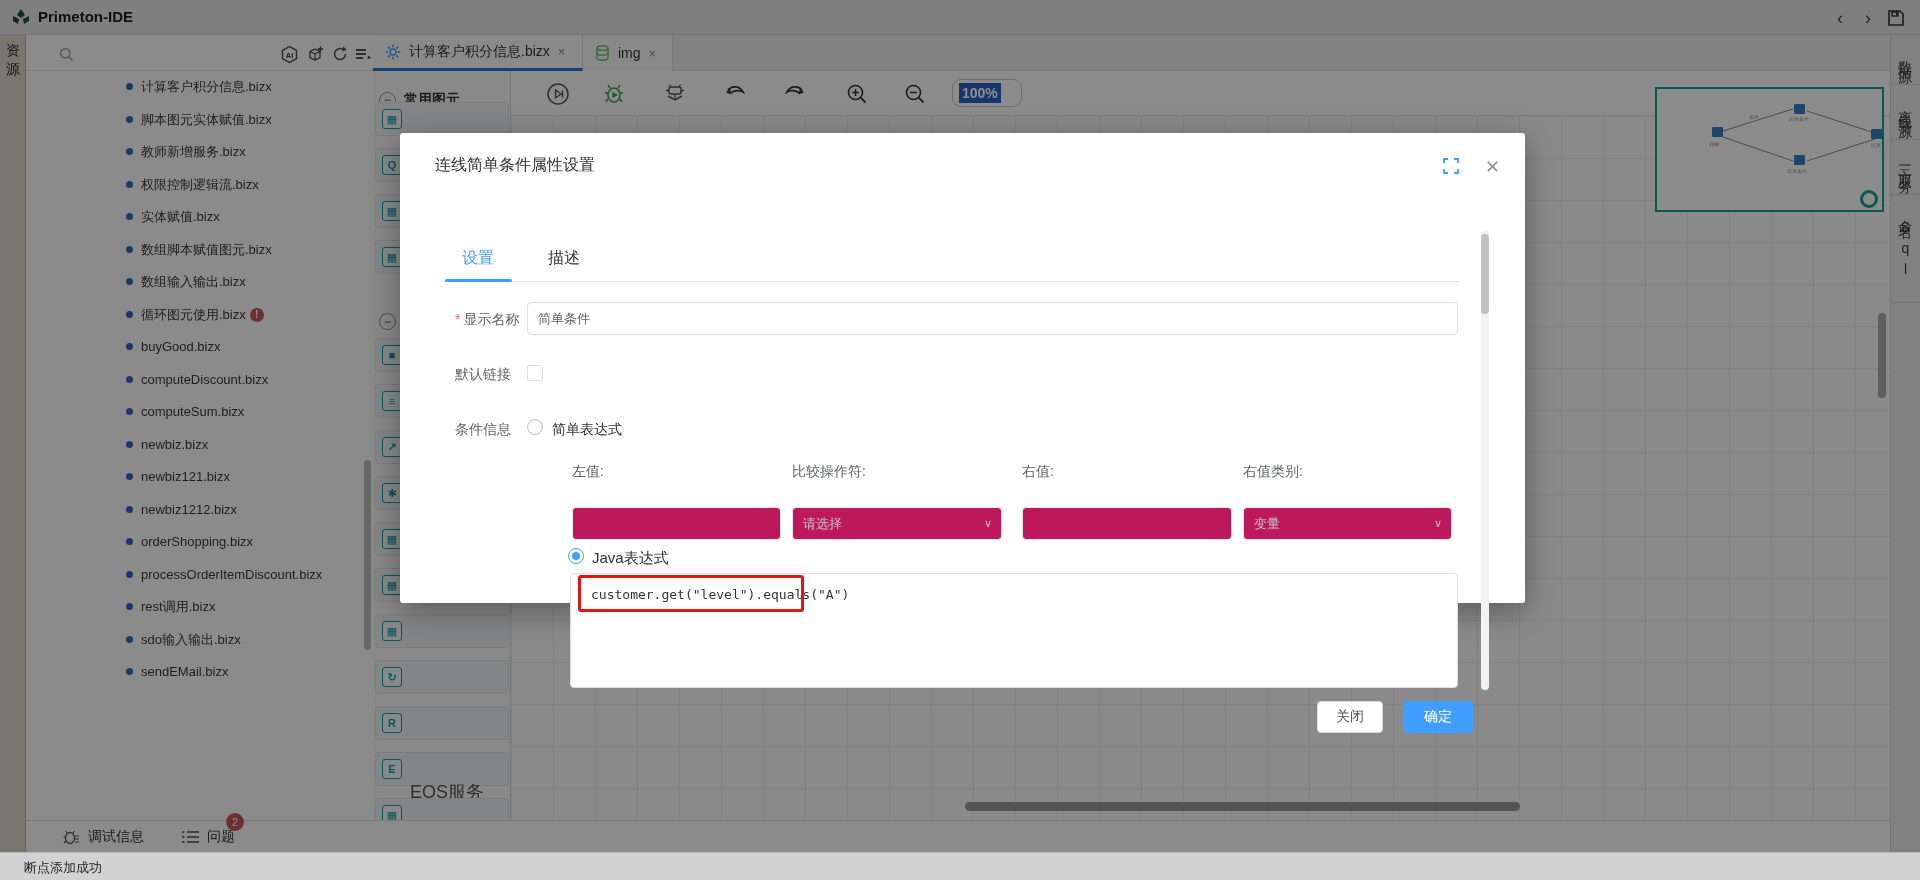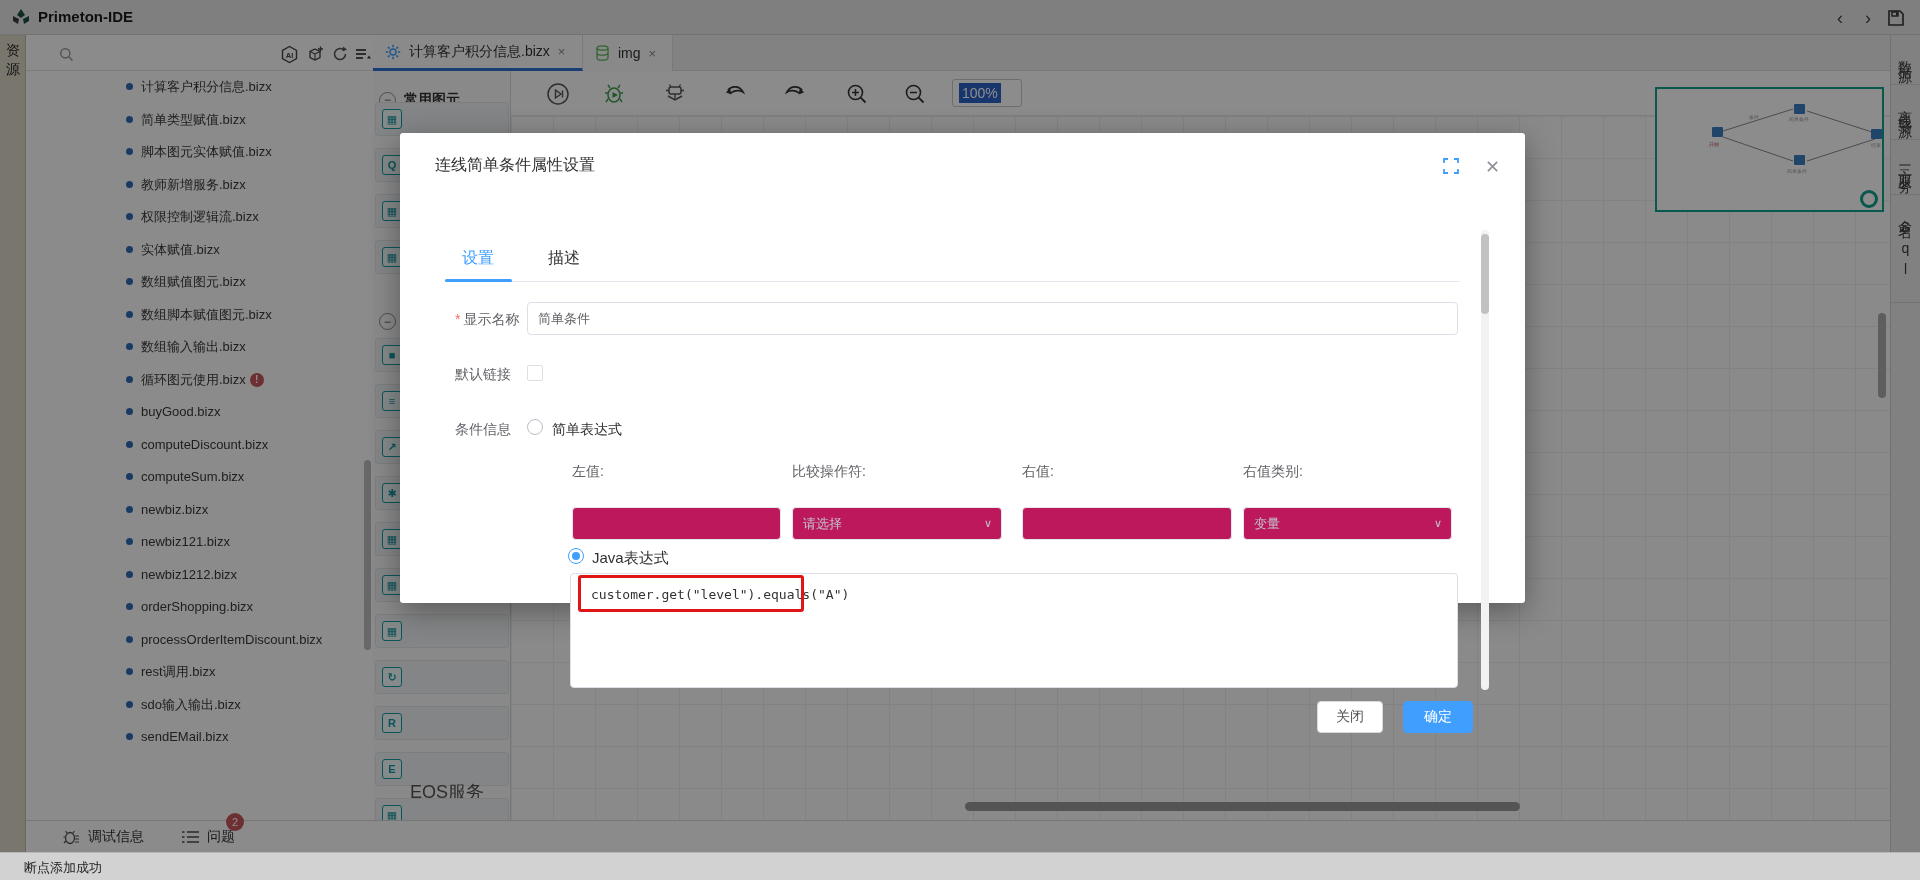--- a/index.html
+++ b/index.html
@@ -38,21 +38,21 @@
   #palette{left:373px;top:71px;width:138px;height:749px;background:#fafafa;border-right:1px solid #d8d8d8;}
   .pal-header{position:absolute;left:6px;display:flex;align-items:center;gap:8px;font-size:14px;font-weight:700;color:#333;}
   .collapse-circle{width:17px;height:17px;border-radius:50%;border:1.5px solid #8a8a8a;color:#8a8a8a;display:flex;align-items:center;justify-content:center;font-size:12px;line-height:1;cursor:pointer;}
   .pal-card{position:absolute;left:2px;width:134px;height:34px;background:#f1f3f4;border:1px solid #e2e4e6;border-radius:3px;display:flex;align-items:center;padding:0 6px;gap:8px;cursor:pointer;}
   .pal-ico{width:20px;height:20px;border:1.5px solid #1799a3;border-radius:3px;color:#1799a3;background:#f3fbfb;font-size:11px;font-weight:700;display:flex;align-items:center;justify-content:center;}
   .pal-label{font-size:18px;color:#555;white-space:nowrap;margin-top:45px;}
 
   
   #toolbar{left:511px;top:71px;width:1379px;height:45px;background:#fdfdfd;border-bottom:1px solid #e4e4e4;}
   .tool-ico{position:absolute;top:10px;width:26px;height:26px;display:flex;align-items:center;justify-content:center;cursor:pointer;}
-  #zoom-box{position:absolute;left:441px;top:8px;width:70px;height:28px;border:1px solid #c9c9c9;border-radius:3px;background:#fff;display:flex;align-items:center;padding-left:6px;cursor:text;}
+  #zoom-box{position:absolute;left:441px;top:8px;width:70px;height:28px;border:1px solid #c9c9c9;border-radius:9px;background:#fff;display:flex;align-items:center;padding-left:6px;cursor:text;font-weight:bold;}
   #zoom-box span{background:#2d63c8;color:#fff;font-size:14px;padding:2px 3px;}
   #canvas{left:511px;top:116px;width:1379px;height:704px;background-color:#fbfbfc;
     background-image:linear-gradient(#ededef 1px,transparent 1px),linear-gradient(90deg,#ededef 1px,transparent 1px);
     background-size:42px 42px;}
   #minimap{position:absolute;left:1144px;top:-29px;width:229px;height:125px;background:#fff;border:2px solid #12a08e;}
   #minimap-handle{position:absolute;right:4px;bottom:2px;width:18px;height:18px;border:3px solid #12a08e;border-radius:50%;background:#fff;cursor:grab;}
   #canvas-hthumb{position:absolute;left:454px;top:686px;width:555px;height:9px;border-radius:5px;background:#9a9a9a;cursor:pointer;}
   #canvas-vthumb{position:absolute;left:1367px;top:197px;width:8px;height:85px;border-radius:4px;background:#ababab;cursor:pointer;}
 
   
@@ -168,44 +168,38 @@
         </svg>
     </div>
   </div>
 
   <div class="abs" id="filelist">
 
       <div class="file-row">
         <span class="file-dot"></span><span>计算客户积分信息.bizx</span>
       </div>
 
-      <div class="file-row">
-        <span class="file-dot"></span><span>简单类型赋值.bizx</span>
-      </div>
 
 
       <div class="file-row">
         <span class="file-dot"></span><span>脚本图元实体赋值.bizx</span>
       </div>
 
       <div class="file-row">
         <span class="file-dot"></span><span>教师新增服务.bizx</span>
       </div>
 
       <div class="file-row">
         <span class="file-dot"></span><span>权限控制逻辑流.bizx</span>
       </div>
 
       <div class="file-row">
         <span class="file-dot"></span><span>实体赋值.bizx</span>
       </div>
 
-      <div class="file-row">
-        <span class="file-dot"></span><span>数组赋值图元.bizx</span>
-      </div>
 
       <div class="file-row">
         <span class="file-dot"></span><span>数组脚本赋值图元.bizx</span>
       </div>
 
       <div class="file-row">
         <span class="file-dot"></span><span>数组输入输出.bizx</span>
       </div>
 
       <div class="file-row">

